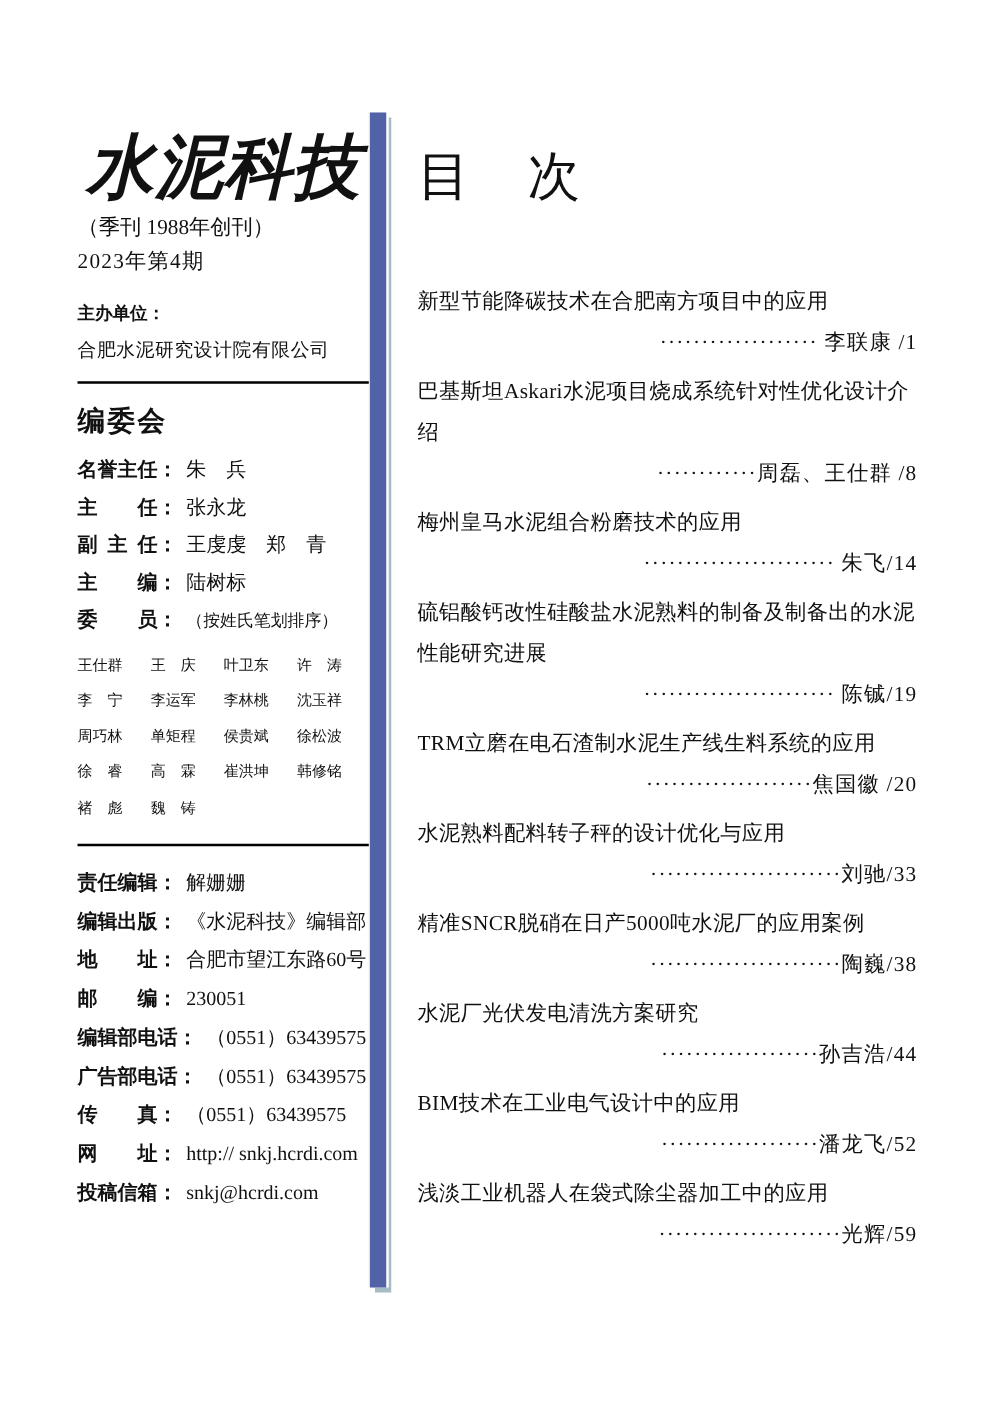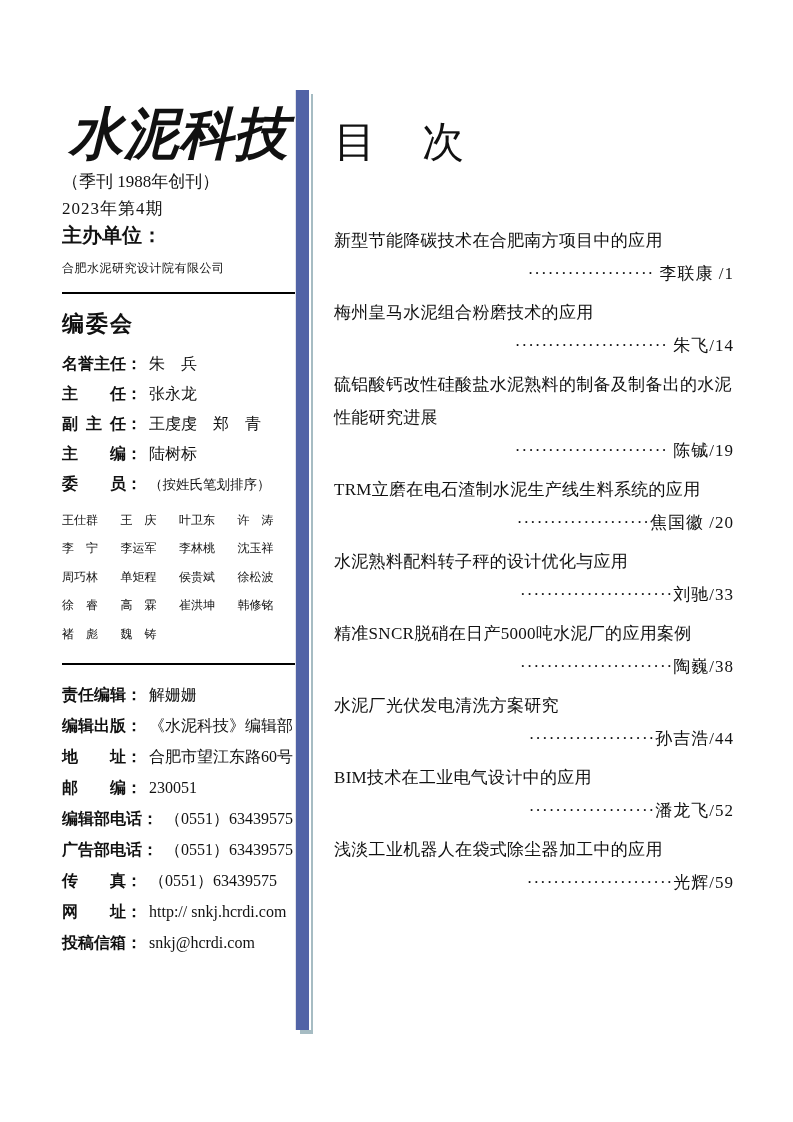--- a/index.html
+++ b/index.html
@@ -9,22 +9,22 @@
   
   .left-col { position:absolute; left:62px; top:100px; width:234px; }
   .masthead-title {
     font-family:"DejaVu Serif", serif;
     font-size:54px; font-weight:900; font-style:italic;
     letter-spacing:1px; line-height:1.25; text-align:center;
     transform:scaleY(1.04); white-space:nowrap;
   }
   .masthead-sub { text-align:left; font-size:17px; line-height:27px; }
   .masthead-sub.issue { letter-spacing:1px; }
-  .org-label { font-size:20px; font-weight:bold; }
-  .org-value { margin-top:11px; font-size:12px; letter-spacing:0.5px; }
+  .org-label { margin-top:20px; font-size:14px; font-weight:bold; }
+  .org-value { margin-top:11px; font-size:15px; letter-spacing:0.5px; }
   .rule { border:none; border-top:2px solid #000; margin:15px 0 0 0; }
   .board-heading { font-size:22px; font-weight:bold; margin:15px 0 10px 0; letter-spacing:2px; }
   .info-row { display:flex; align-items:baseline; line-height:30px; font-size:16px; }
   .pub .info-row { line-height:31px; }
   .lbl {
     display:inline-block; width:4em; font-weight:bold;
     text-align:justify; text-align-last:justify; white-space:nowrap;
   }
   .lbl.wide { width:5em; }
   .colon { font-weight:bold; }
@@ -174,20 +174,24 @@
   <div class="divider-bar"></div>
 
   <div class="right-col">
     <div class="toc-heading">目　次</div>
 
     <div class="toc-entry">
       <div class="toc-title">新型节能降碳技术在合肥南方项目中的应用</div>
       <div class="toc-byline">··················· 李联康 /1</div>
     </div>
     <div class="toc-entry">
+      <div class="toc-title">巴基斯坦Askari水泥项目烧成系统针对性优化设计介绍</div>
+      <div class="toc-byline">············周磊、王仕群 /8</div>
+    </div>
+    <div class="toc-entry">
       <div class="toc-title">梅州皇马水泥组合粉磨技术的应用</div>
       <div class="toc-byline">······················· 朱飞/14</div>
     </div>
     <div class="toc-entry">
       <div class="toc-title">硫铝酸钙改性硅酸盐水泥熟料的制备及制备出的水泥性能研究进展</div>
       <div class="toc-byline">······················· 陈铖/19</div>
     </div>
     <div class="toc-entry">
       <div class="toc-title">TRM立磨在电石渣制水泥生产线生料系统的应用</div>
       <div class="toc-byline">····················焦国徽 /20</div>

